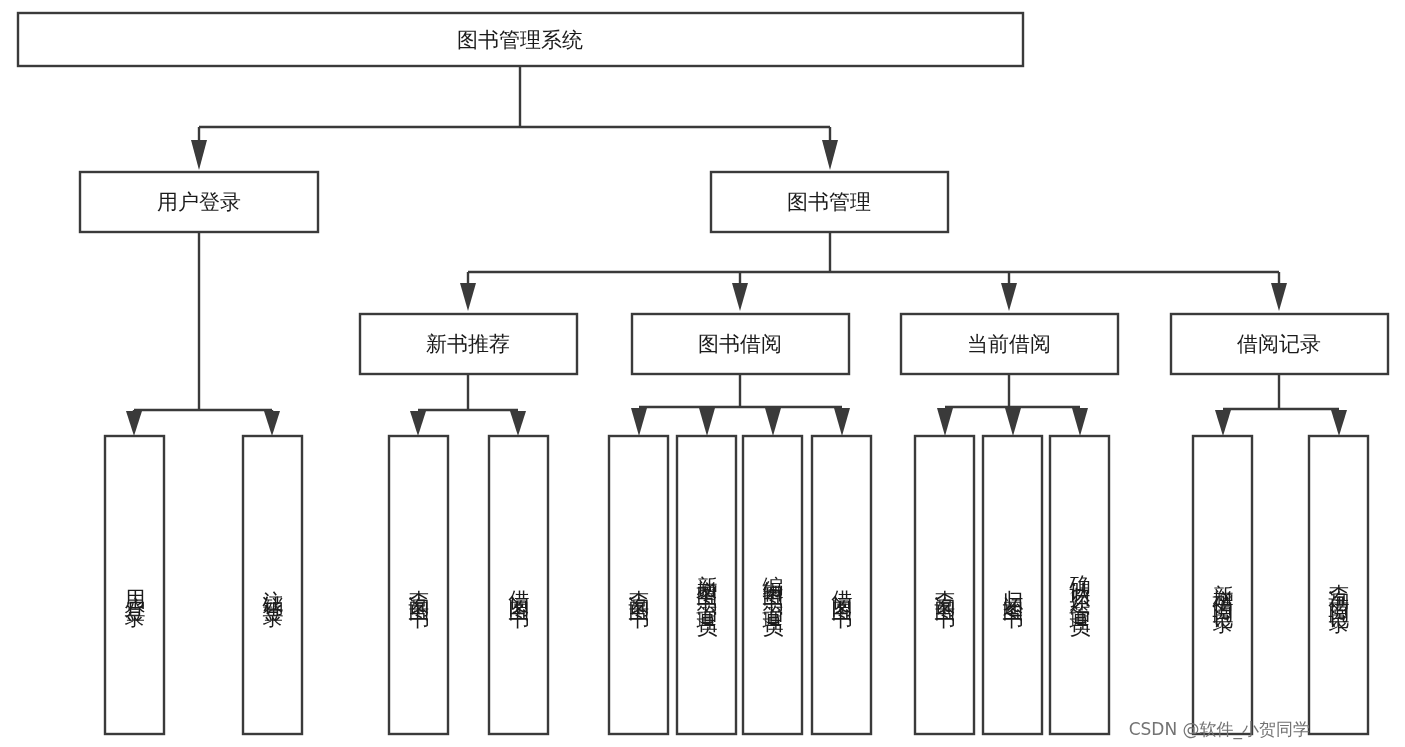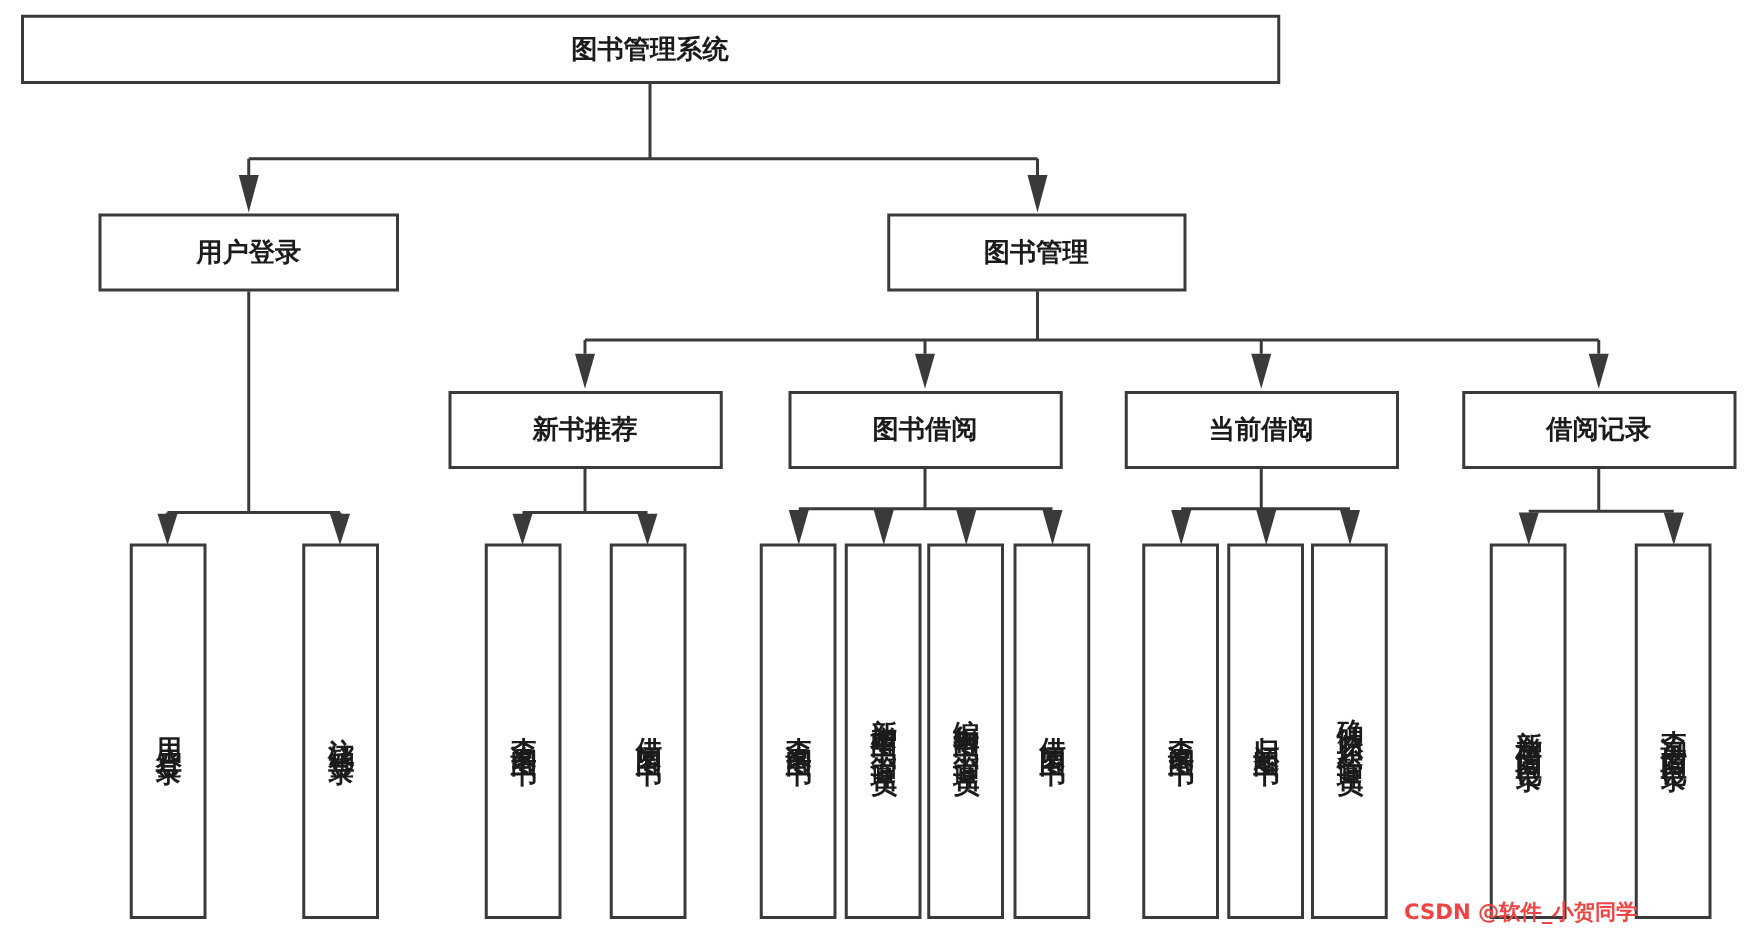--- a/index.html
+++ b/index.html
@@ -11,21 +11,20 @@
     width: 1405px;
     height: 747px;
     font-family: "DejaVu Sans", "Liberation Sans", sans-serif;
     overflow: hidden;
   }
   #diagram-root {
     position: relative;
     width: 1320px;
     height: 747px;
     background: #ffffff;
-    font-weight: bold;
   }
   svg#flow {
     position: absolute;
     left: 0;
     top: 0;
     width: 1405px;
     height: 747px;
     display: block;
   }
   .node-box {
@@ -58,21 +57,21 @@
     letter-spacing: 6px;
     dominant-baseline: central;
     text-anchor: middle;
   }
   .watermark-text {
     position: absolute;
     right: 10px;
     bottom: 6px;
     font-family: "DejaVu Sans", "Liberation Sans", sans-serif;
     font-size: 17px;
-    color: #ef4444;
+    color: #737373;
     white-space: nowrap;
     pointer-events: none;
   }
 </style>
 </head>
 <body>
 
 <div id="diagram-root">
 
   <svg id="flow" viewBox="0 0 1405 747">

